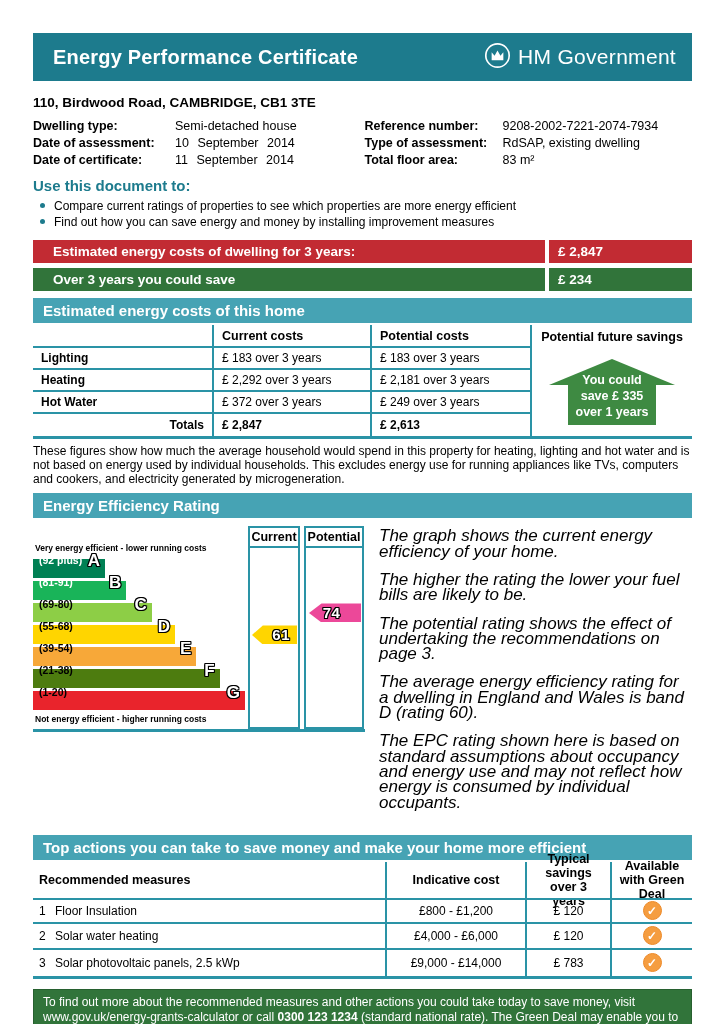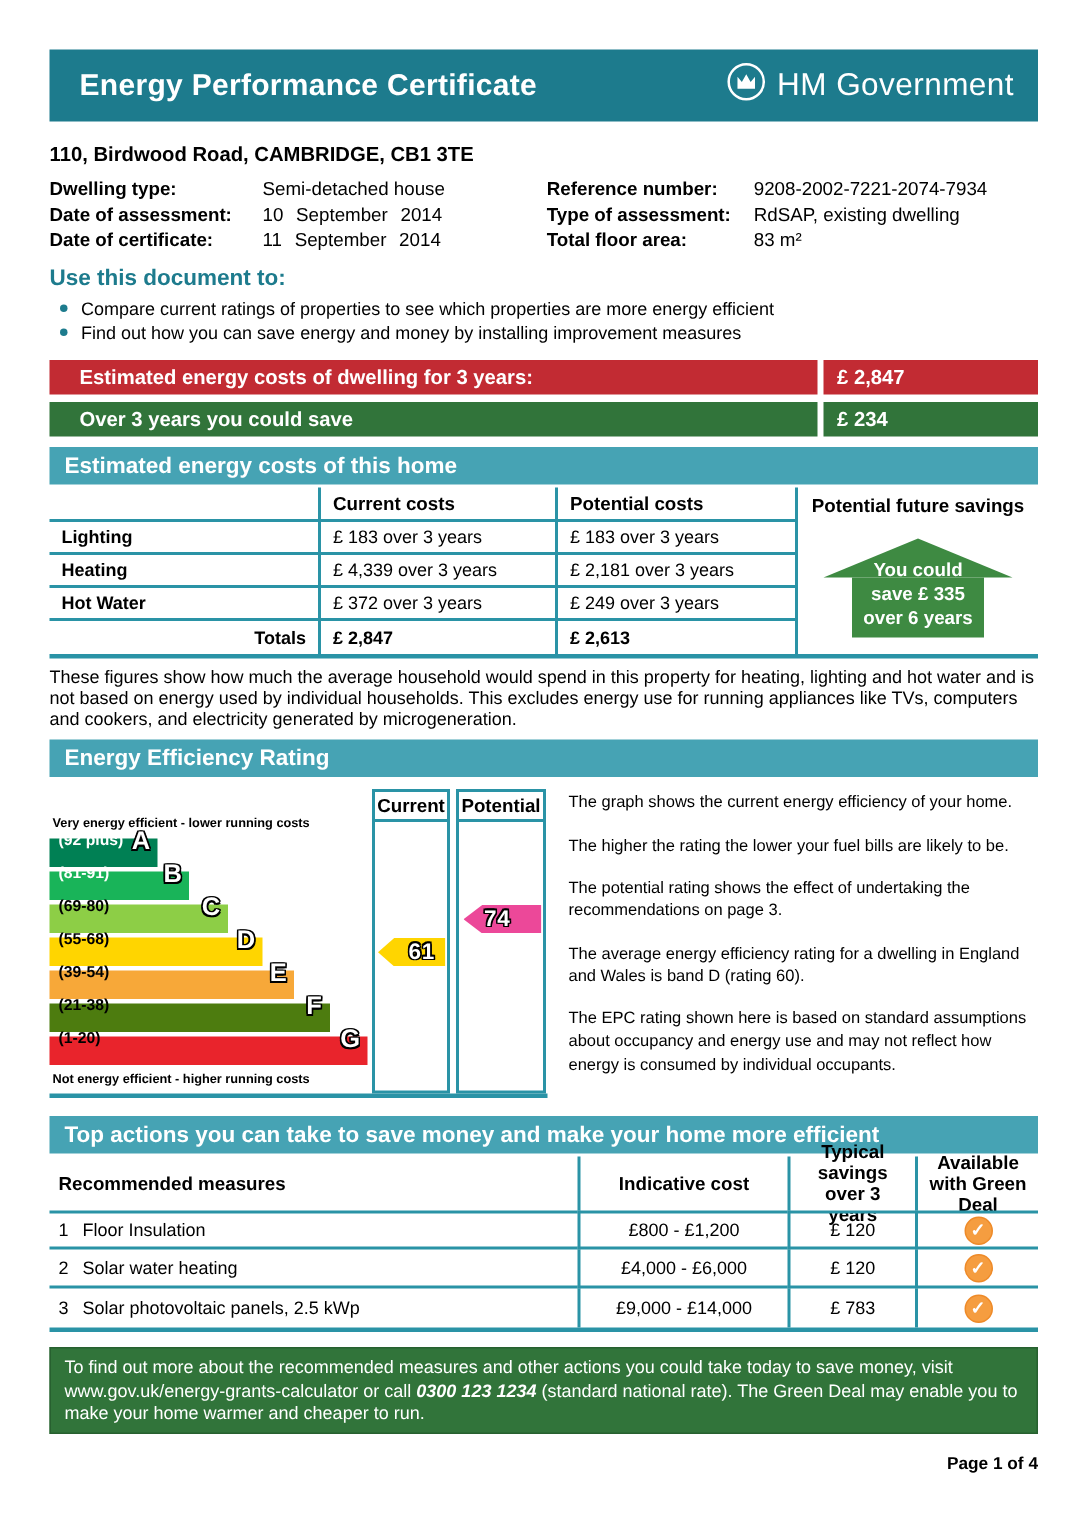--- a/index.html
+++ b/index.html
@@ -96,21 +96,21 @@
   .col-potential { left:271px; width:60px; }
   .rating-col-head { height:20px; border-bottom:2px solid #2a93a6; display:flex; align-items:center; justify-content:center; font-weight:bold; font-size:12.5px; }
   .rating-arrow {
     position:absolute; height:19px; display:flex; align-items:center; justify-content:flex-end;
     padding-right:7px; clip-path:polygon(0 50%, 24% 0, 100% 0, 100% 100%, 24% 100%);
   }
   .arrow-current { left:219px; width:45px;text-align:center; }
   .arrow-potential { left:276px; width:52px; }
   .arrow-num { font-size:15px; letter-spacing:0.5px; }
   .eer-text { flex:1; padding:2px 0 0 14px; }
-  .eer-text p { font-size:11px; line-height:15.3px; margin-bottom:13px; }
+  .eer-text p { font-size:17px; line-height:15.3px; margin-bottom:13px;font-style:italic; }
 
   
   .actions-table {
     display:grid;
     grid-template-columns:352px 140px 85px 1fr;
     grid-template-rows:36px 26px 26px 26px;
     border-bottom:3px solid #2a93a6;
     margin-bottom:10px;
   }
   .at-cell { font-size:12px; display:flex; align-items:center; padding:0 6px; }
@@ -122,21 +122,21 @@
     background:#f59d40; border:1.5px solid #ee8a28;
     color:#fff; font-size:12px; font-weight:bold;
     display:flex; align-items:center; justify-content:center;
   }
 
   
   .footer-box {
     background:#31743a; color:#fff; font-size:12px; line-height:15.2px;
     padding:5px 9px; margin-bottom:8px; border:1px solid #27602f;
   }
-  .footer-box b { font-weight:bold;font-style:italic; }
+  .footer-box b { font-weight:bold; }
   .page-num { text-align:right; font-size:11.5px; font-weight:bold; margin-top:14px; }
 </style>
 </head>
 <body>
 
 <div class="page">
 
   <div class="banner">
     <div class="banner-title">Energy Performance Certificate</div>
     <div class="gov-logo">
@@ -209,39 +209,39 @@
     <div class="ct-cell bb"></div>
     <div class="ct-cell ct-head bl bb">Current costs</div>
     <div class="ct-cell ct-head bl bb">Potential costs</div>
     <div class="ct-cell ct-head bl savings-head">Potential future savings</div>
 
     <div class="ct-cell ct-label bb">Lighting</div>
     <div class="ct-cell bl bb">£ 183 over 3 years</div>
     <div class="ct-cell bl bb">£ 183 over 3 years</div>
 
     <div class="ct-cell ct-label bb">Heating</div>
-    <div class="ct-cell bl bb">£ 4,339 over 3 years</div>
+    <div class="ct-cell bl bb">£ 2,292 over 3 years</div>
     <div class="ct-cell bl bb">£ 2,181 over 3 years</div>
 
     <div class="ct-cell ct-label bb">Hot Water</div>
     <div class="ct-cell bl bb">£ 372 over 3 years</div>
     <div class="ct-cell bl bb">£ 249 over 3 years</div>
 
     <div class="ct-cell ct-totals-label">Totals</div>
     <div class="ct-cell ct-bold bl">£ 2,847</div>
     <div class="ct-cell ct-bold bl">£ 2,613</div>
 
     <div class="savings-cell bl">
       <div class="house">
         <div class="house-roof"></div>
         <div class="house-body"></div>
         <div class="house-text">
           <div>You could</div>
           <div>save £ 335</div>
-          <div>over 6 years</div>
+          <div>over 1 years</div>
         </div>
       </div>
     </div>
   </div>
 
   <p class="footnote">These figures show how much the average household would spend in this property for heating, lighting and hot water and is not based on energy used by individual households. This excludes energy use for running appliances like TVs, computers and cookers, and electricity generated by microgeneration.</p>
 
   <div class="section-bar eer-bar">Energy Efficiency Rating</div>
   <div class="eer-wrap">
     <div class="eer-chart">

